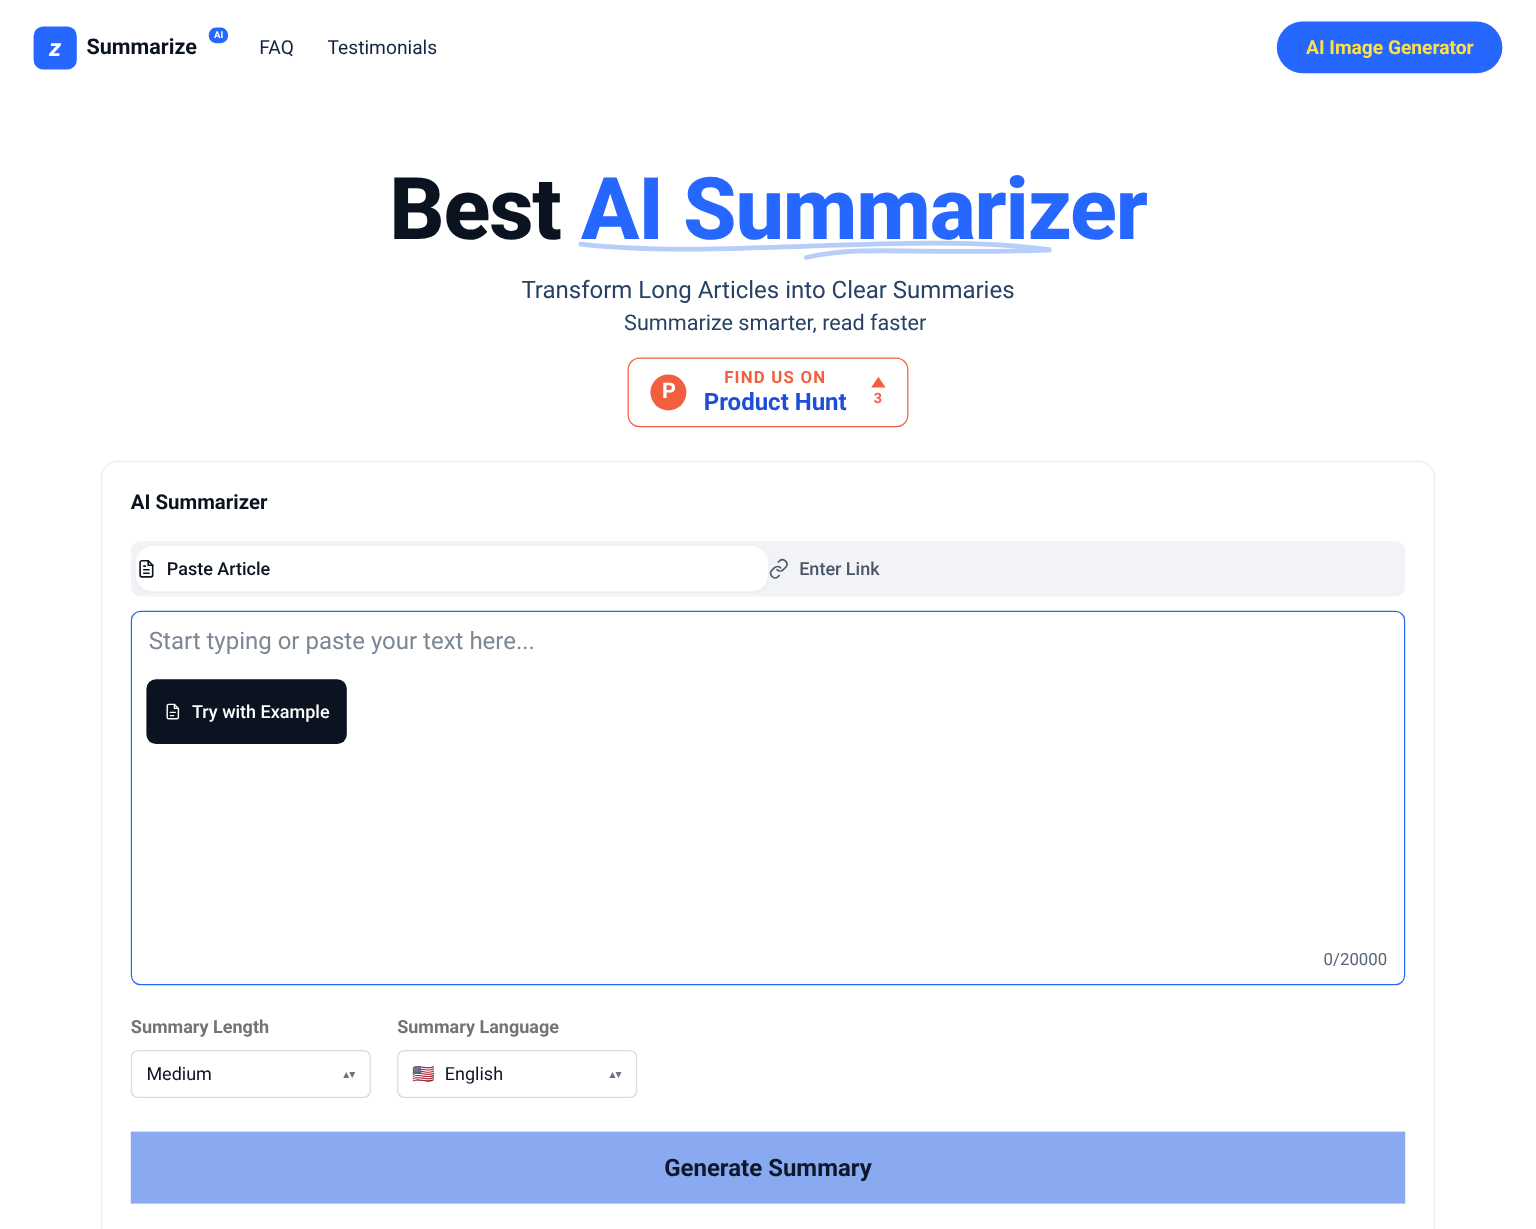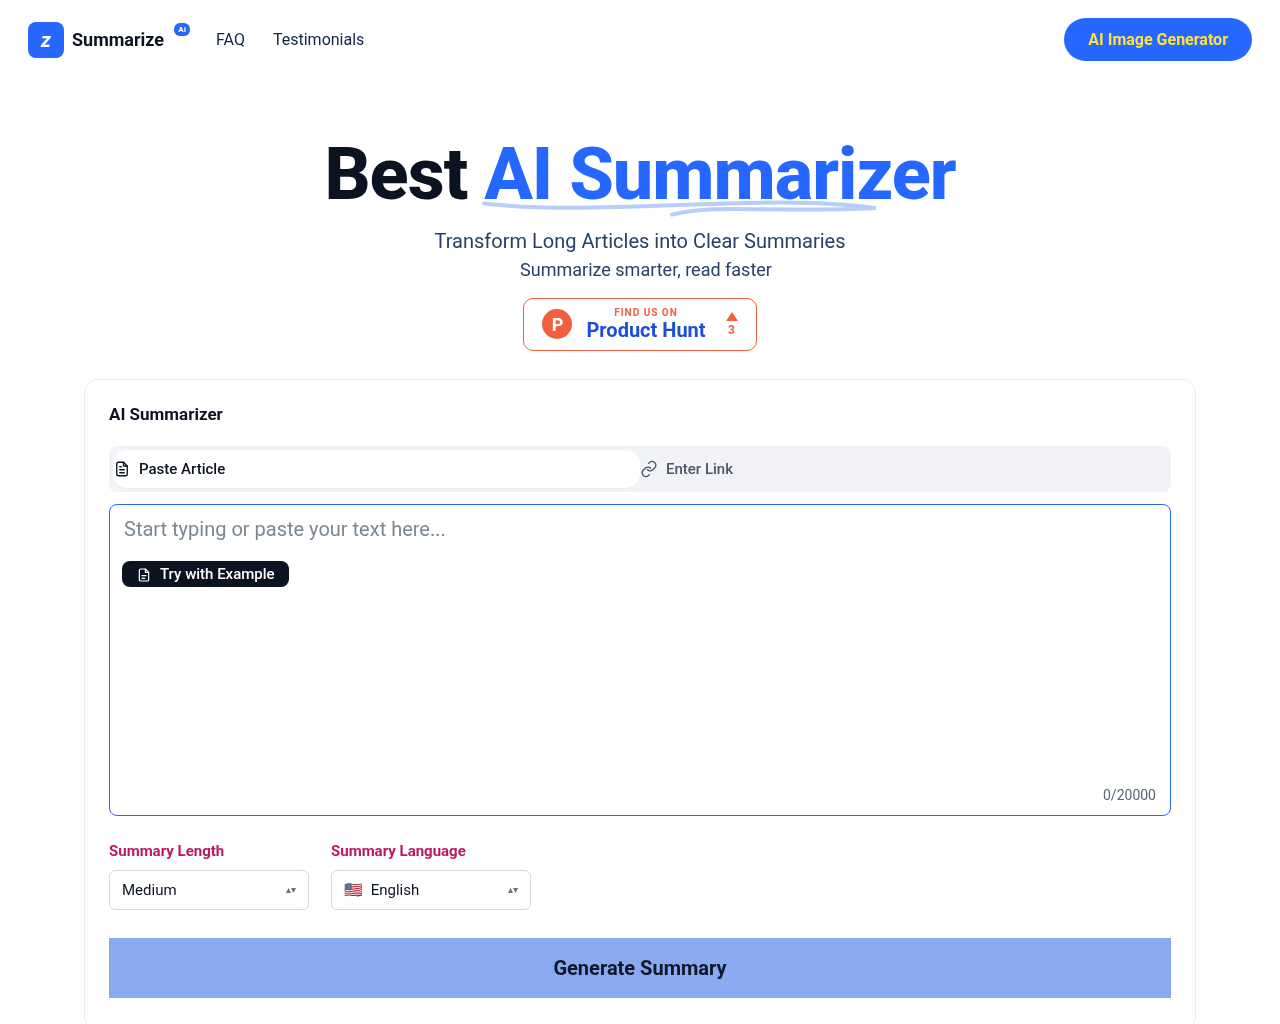--- a/index.html
+++ b/index.html
@@ -19,43 +19,43 @@
     .hero { text-align:center; margin-top:58px; }
     .hero h1 { font-size:72px; font-weight:800; color:#0b1220; letter-spacing:-1px; line-height:1.05; }
     .hero h1 .accent { color:#2667ff; position:relative; display:inline-block; }
     .accent .underline-swoosh { position:absolute; left:-4px; right:-4px; bottom:-8px; height:24px; }
     .hero .subtitle { font-size:20px; color:#274264; margin-top:16px; }
     .hero .subtitle2 { font-size:18px; color:#274264; margin-top:6px;padding-left:12px; }
 
     
     .ph-badge { display:inline-flex; align-items:center; gap:14px; border:1px solid #f15f3f; border-radius:10px; padding:8px 18px; margin-top:18px; }
     .ph-circle { width:30px; height:30px; border-radius:50%; background:#f15f3f; color:#fff; display:flex; align-items:center; justify-content:center; font-weight:700; font-size:18px; }
-    .ph-text .small { font-size:10px; letter-spacing:1px; font-weight:700; color:#f15f3f; }
+    .ph-text .small { font-size:14px; letter-spacing:1px; font-weight:700; color:#f15f3f; }
     .ph-text .large { font-size:20px; font-weight:700; color:#1d4ed8; }
     .ph-votes { display:flex; flex-direction:column; align-items:center; margin-left:6px; }
     .ph-votes .tri { width:0; height:0; border-left:6px solid transparent; border-right:6px solid transparent; border-bottom:9px solid #f15f3f; }
     .ph-votes .count { font-size:12px; color:#f15f3f; font-weight:700; margin-top:2px; }
 
     
     .card { width:1112px; margin:28px auto 0; padding:24px 24px 32px; border:1px solid #e9edf3; border-radius:14px; background:#fff; }
     .card-title { font-size:17px; font-weight:700; color:#0b1220; }
 
     .tabs { display:flex; background:#f1f3f6; border-radius:8px; padding:4px; margin-top:22px; }
     .tab { flex:1; display:flex; align-items:center; gap:8px; padding:10px 0; border-radius:14px; font-size:15px; font-weight:500; cursor:pointer; color:#4a5568; }
     .tab.active { background:#fff; color:#0b1220; box-shadow:0 1px 2px rgba(0,0,0,0.04); }
 
     .input-area { position:relative; margin-top:12px; border:1px solid #2667ff; border-radius:8px; padding:12px 14px 44px; height:312px; }
     .input-area textarea { width:100%; height:100%; border:none; outline:none; resize:none; font-size:20px; color:#0b1220; background:transparent; }
     .input-area textarea::placeholder { color:#7b8794; }
 
-    .try-btn { position:absolute; left:12px; top:56px; background:#0b1220; color:#fff; border:none; border-radius:8px; padding:4px 14px; font-size:15px; font-weight:500; display:flex; align-items:flex-end; gap:8px; cursor:pointer; }
+    .try-btn { position:absolute; left:12px; top:56px; background:#0b1220; color:#fff; border:none; border-radius:8px; padding:18px 14px; font-size:15px; font-weight:500; display:flex; align-items:center; gap:8px; cursor:pointer; }
     .counter { position:absolute; right:14px; bottom:12px; font-size:14px; color:#596577;margin-top:36px; }
 
     .controls { display:flex; gap:22px; margin-top:26px; }
-    .control label { display:block; font-size:15px; font-weight:700; color:#be185d; margin-bottom:10px; }
+    .control label { display:block; font-size:15px; font-weight:700; color:#737373; margin-bottom:10px; }
     .select { width:200px; padding:10px 12px; border:1px solid #d3dae4; border-radius:6px; font-size:15px; color:#0b1220; background:#fff; display:flex; justify-content:space-between; align-items:center; cursor:pointer; }
     .select .selector-icon { color:#6b7280; font-size:10px; }
     .globe { margin-right:8px; }
 
     .gen-btn { width:100%; margin-top:28px; background:#89a9f1; color:#0f172a; border:none; border-radius:0; font-size:20px; font-weight:700; padding:18px 0; cursor:pointer; }
 
     .icon-svg { width:18px; height:18px; stroke:currentColor; fill:none; stroke-width:1.8; stroke-linecap:round; stroke-linejoin:round; }
     .icon-svg-sm { width:16px; height:16px; }
   </style>
 </head>

